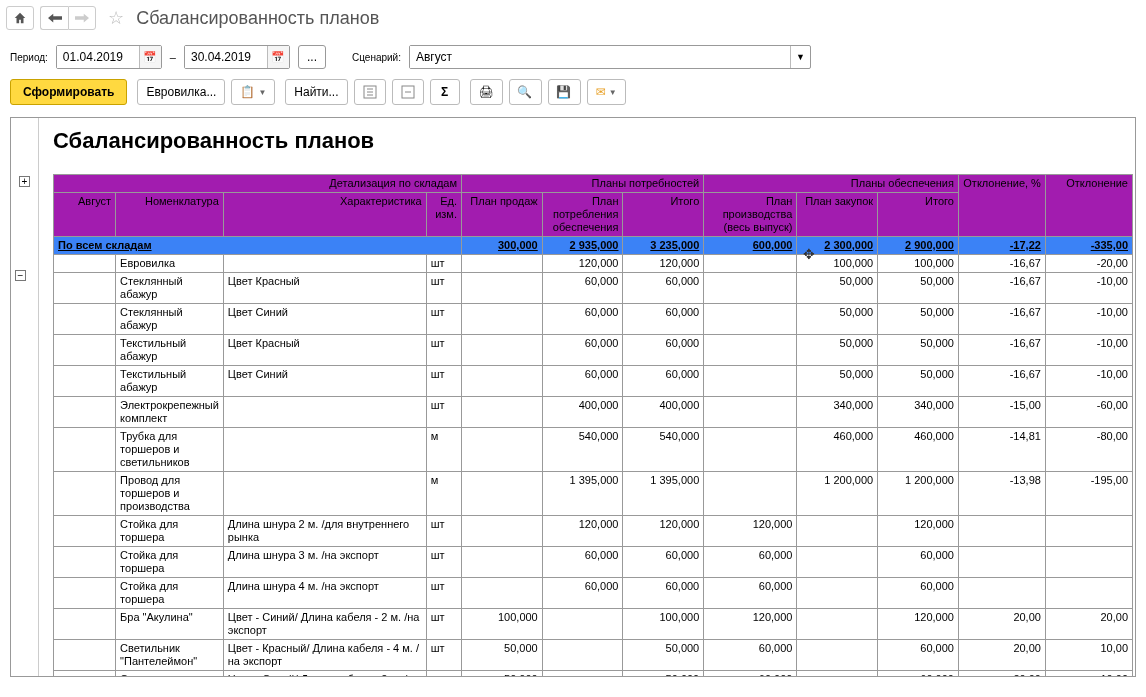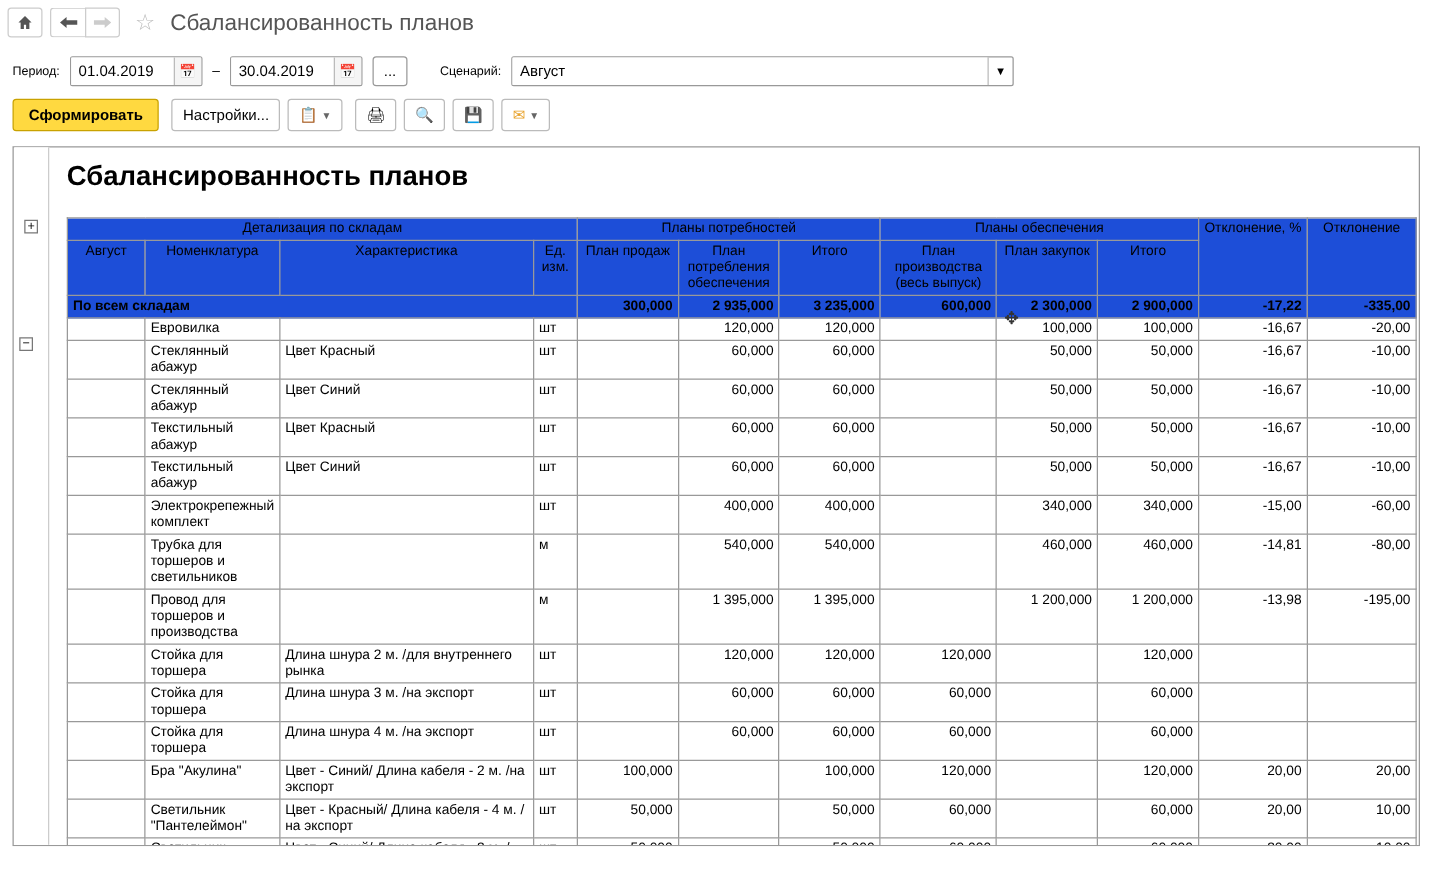--- a/index.html
+++ b/index.html
@@ -85,23 +85,23 @@
     }
     .report-inner{margin-left:28px;padding:10px 6px 0 14px;}
     .report-title{font-size:22px;font-weight:bold;margin-bottom:20px;}
     .cursor-hand{position:absolute;left:792px;top:128px;font-size:14px;color:#333;pointer-events:none;}
     table.rep{
       border-collapse:collapse;width:1080px;table-layout:fixed;
     }
     table.rep th, table.rep td{
       border:1px solid #999;padding:2px 4px;vertical-align:top;font-size:11px;line-height:13px;
     }
-    table.rep th{background:#1d4ed8;font-weight:normal;text-align:center;}
+    table.rep th{background:#a21caf;font-weight:normal;text-align:right;}
     .num{text-align:right;white-space:nowrap;}
-    .warehouse-row td, .total-row td{background:#1d4ed8;font-weight:bold;}
+    .warehouse-row td, .total-row td{background:#3b82f6;font-weight:bold;text-decoration:underline;}
     col.c-indent{width:4px;} col.c-art{width:56px;}
     col.c-nom{width:104px;} col.c-char{width:196px;}
     col.c-unit{width:34px;}
     col.c-n{width:78px;}
     col.c-prod{width:90px;}
     col.c-dev{width:84px;}
   </style>
 </head>
 <body>
 
@@ -143,25 +143,41 @@
   <label>Сценарий:</label>
   <span class="scenario-select">
     <input value="Август" style="">
     <span class="dd">▼</span>
   </span>
 </div>
 
 <div class="toolbar">
   <button class="yellow-btn">Сформировать</button>
   <span class="tool-group">
-    <button class="tool-btn">Настройки...</button>
+    <button class="tool-btn">Евровилка...</button>
     <button class="tool-btn">
       <span>📋</span>
         <span class="dd">▼</span>
     </button>
+  </span>
+  <span class="tool-group">
+    <button class="tool-btn">Найти...</button>
+    <button class="tool-btn">
+      <svg width="14" height="14" viewBox="0 0 14 14">
+          <rect x="1" y="1" width="12" height="12" fill="none" stroke="#888"></rect>
+          <path stroke="#888" d="M4 4h6M4 7h6M4 10h6"></path>
+        </svg>
+    </button>
+    <button class="tool-btn">
+      <svg width="14" height="14" viewBox="0 0 14 14">
+          <rect x="1" y="1" width="12" height="12" fill="none" stroke="#888"></rect>
+          <path stroke="#888" d="M4 7h6"></path>
+        </svg>
+    </button>
+    <button class="tool-btn" style="font-weight:bold">Σ</button>
   </span>
   <span class="tool-group">
     <button class="tool-btn">
         <span>🖨</span>
       </button>
     <button class="tool-btn">
         <span>🔍</span>
       </button>
     <button class="tool-btn">
         <span style="color:#2a6bd4">💾</span>

